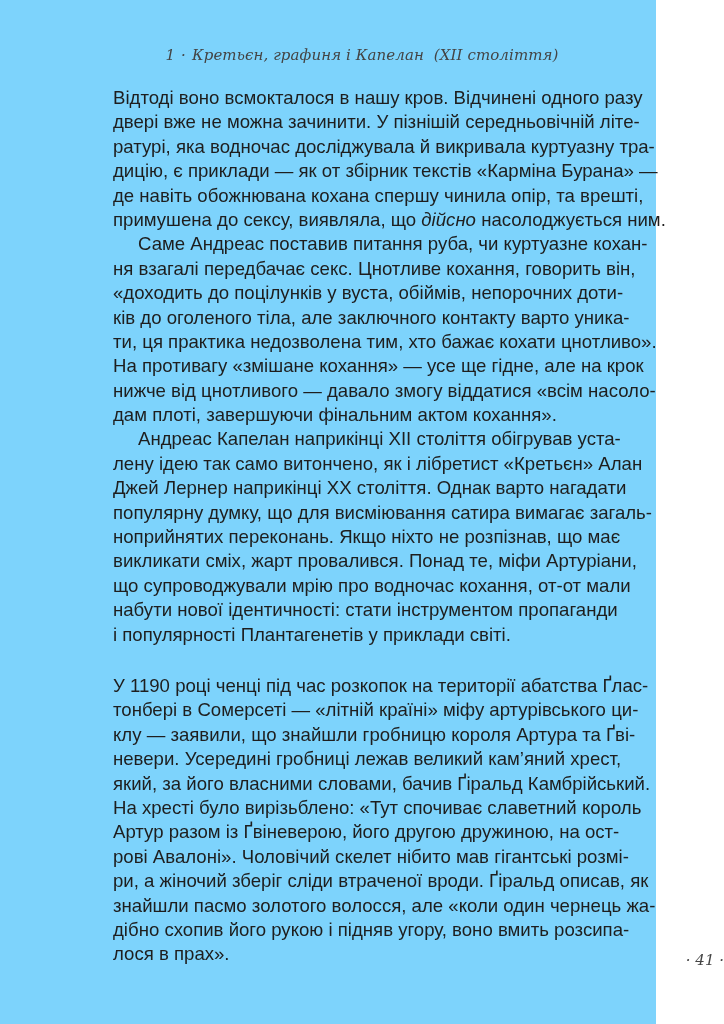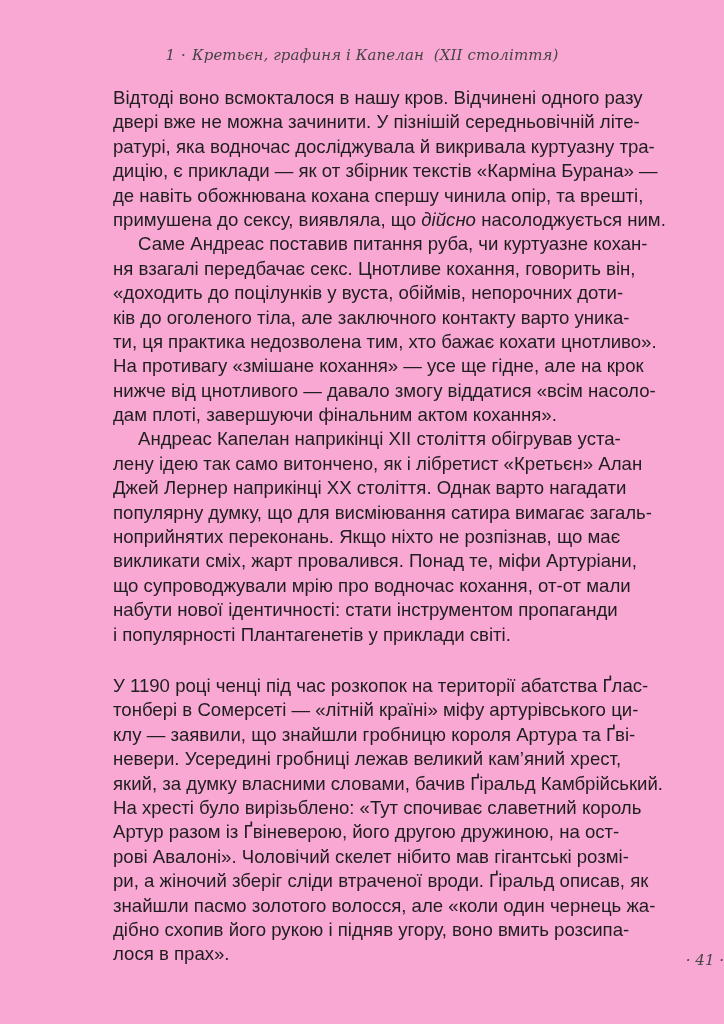--- a/index.html
+++ b/index.html
@@ -10,23 +10,23 @@
     body {
       width: 724px;
       height: 1024px;
       position: relative;
       overflow: hidden;
       color: #222222;
     }
     .page {
       position: absolute;
       left: 0; top: 0;
-      width: 724px;
+      width: 656px;
       height: 1024px;
-      background: #f9a8d4;
+      background: #7dd3fc;
     }
     .running-head {
       position: absolute;
       top: 46px;
       left: 0;
       width: 724px;
       text-align: center;
       font-family: "DejaVu Serif", "Liberation Serif", serif;
       font-style: italic;
       font-size: 15px;
@@ -117,21 +117,21 @@
       <span class="line last">і популярності Плантагенетів у приклади світі.</span>
     </div>
 
     <span class="para-gap"></span>
 
     <div>
       <span class="line">У 1190 році ченці під час розкопок на території абатства Ґлас-</span>
       <span class="line">тонбері в Сомерсеті — «літній країні» міфу артурівського ци-</span>
       <span class="line">клу — заявили, що знайшли гробницю короля Артура та Ґві-</span>
       <span class="line">невери. Усередині гробниці лежав великий кам’яний хрест,</span>
-      <span class="line">який, за думку власними словами, бачив Ґіральд Камбрійський.</span>
+      <span class="line">який, за його власними словами, бачив Ґіральд Камбрійський.</span>
       <span class="line">На хресті було вирізьблено: «Тут спочиває славетний король</span>
       <span class="line">Артур разом із Ґвіневерою, його другою дружиною, на ост-</span>
       <span class="line">рові Авалоні». Чоловічий скелет нібито мав гігантські розмі-</span>
       <span class="line">ри, а жіночий зберіг сліди втраченої вроди. Ґіральд описав, як</span>
       <span class="line">знайшли пасмо золотого волосся, але «коли один чернець жа-</span>
       <span class="line">дібно схопив його рукою і підняв угору, воно вмить розсипа-</span>
       <span class="line last">лося в прах».</span>
     </div>
 
   </div>

